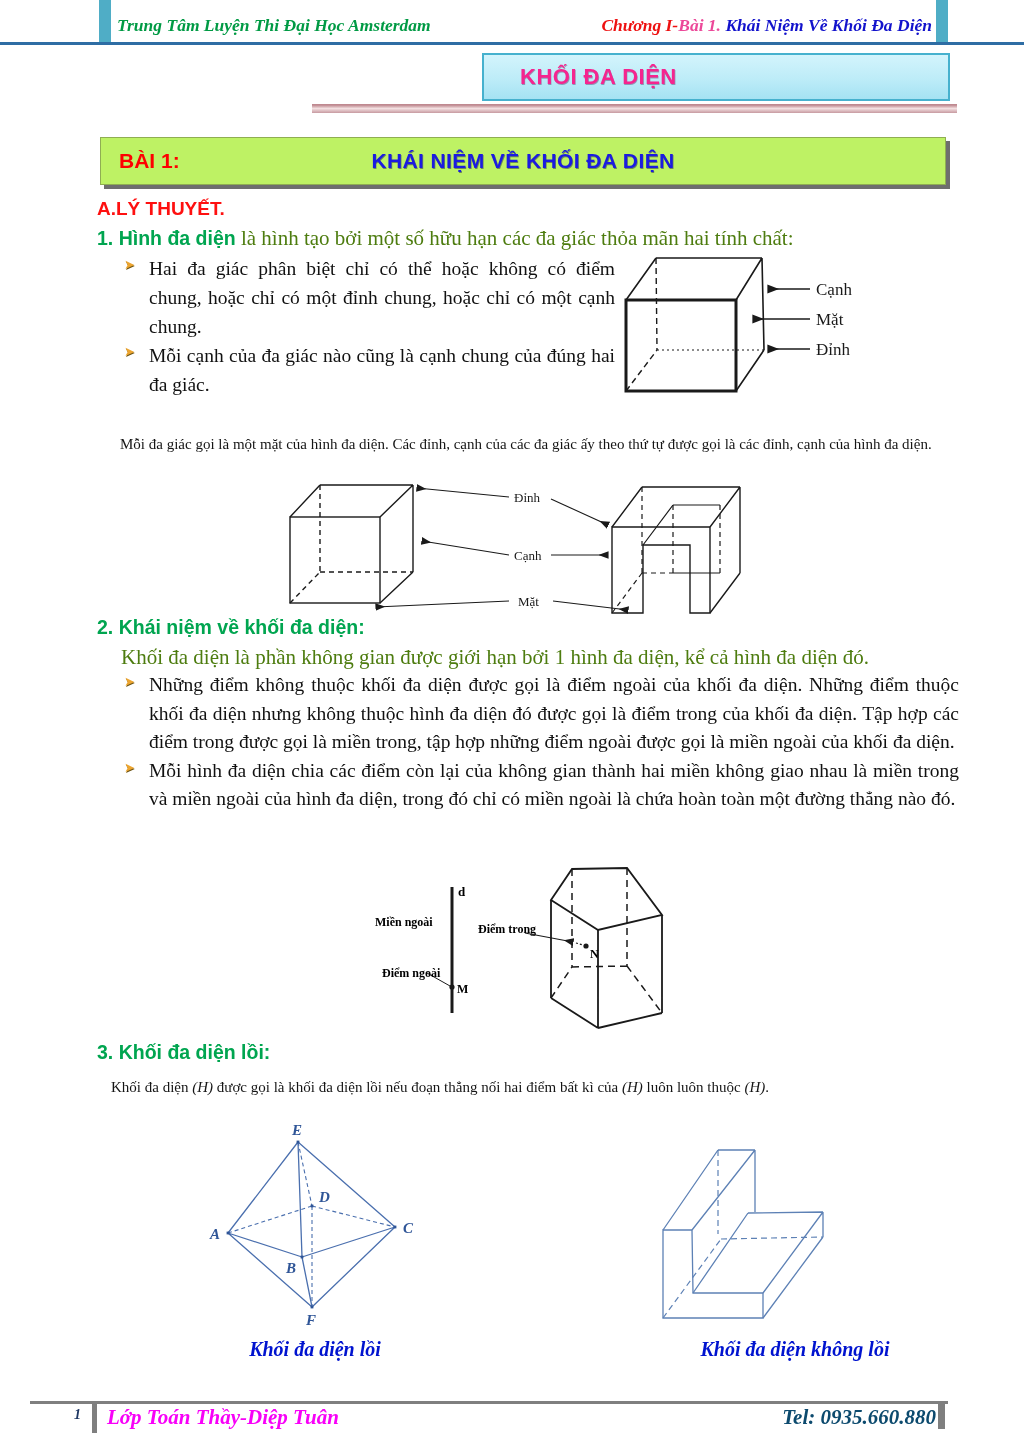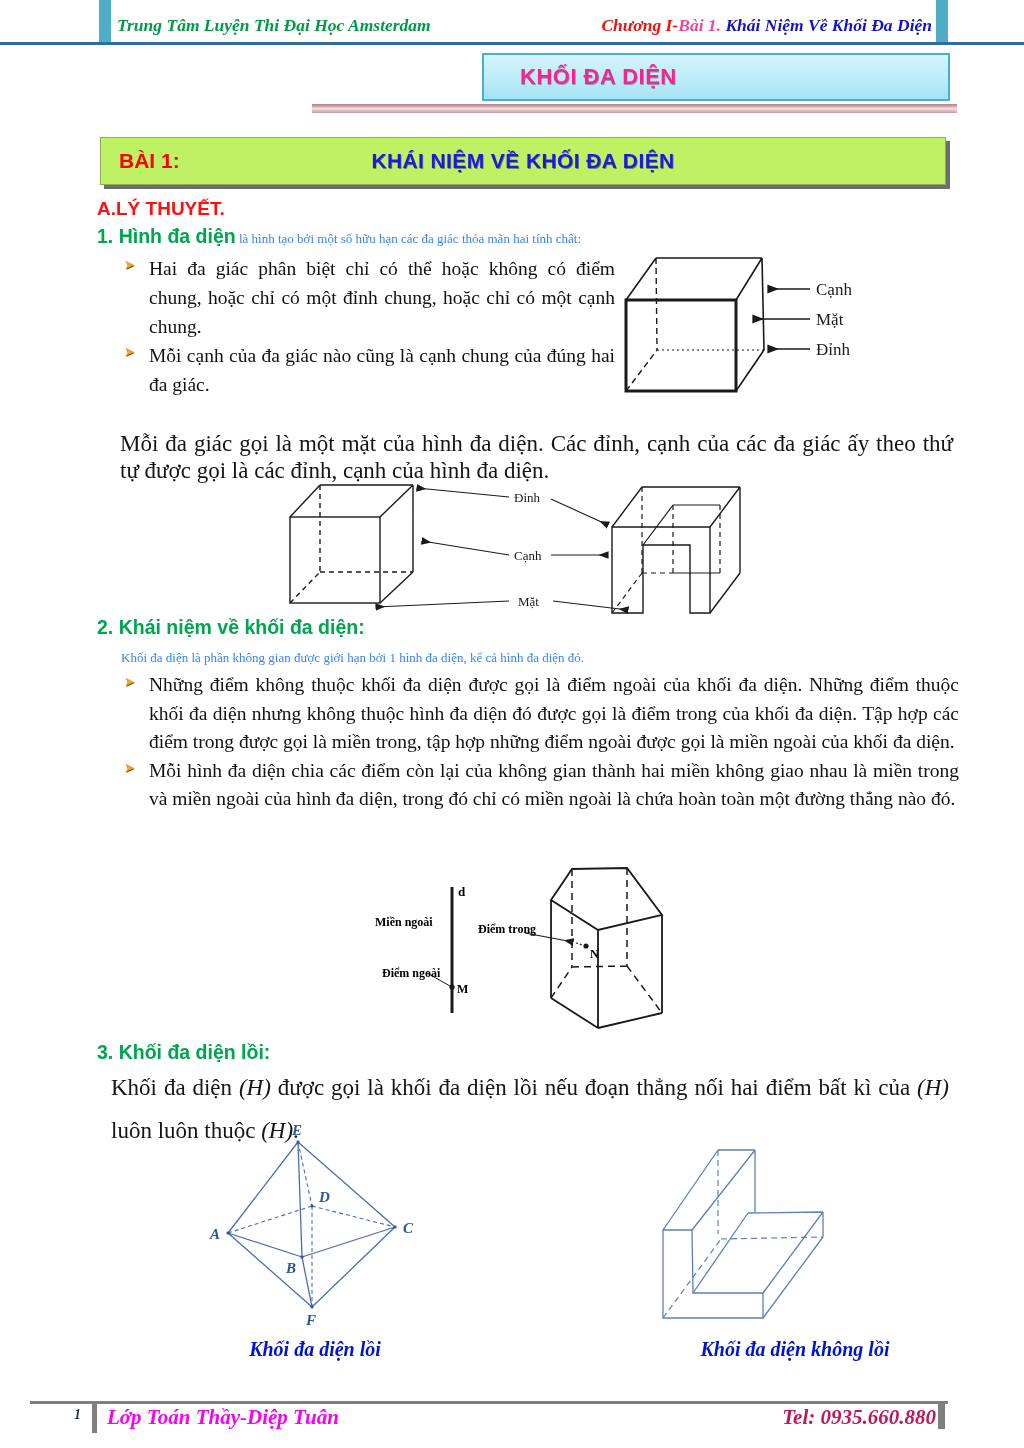--- a/index.html
+++ b/index.html
@@ -24,33 +24,33 @@
   .banner{background:linear-gradient(180deg,#d3f4fc 0%,#bdecf8 55%,#a5e2f3 100%);border:2px solid #46b1ce;display:flex;align-items:center}
   .banner-title{font:bold 22px "Liberation Sans",sans-serif;color:#f5258f;letter-spacing:.5px;padding-left:36px;text-shadow:.6px .6px 0 rgba(60,0,60,.35)}
   .pink-bar{background:linear-gradient(180deg,#bf8990 12%,#f3e0e1 50%,#c79aa0 100%)}
   
   .lesson-box{background:#bef264;border:1.2px solid #8fae52;box-shadow:4px 4px 0 #6e6e6e}
   .lesson-label{font:bold 21px "Liberation Sans",sans-serif;color:#fe0000}
   .lesson-title{font:bold 21px "Liberation Sans",sans-serif;color:#1b1be0;letter-spacing:.4px;text-shadow:.7px .7px 0 rgba(10,10,80,.45)}
   
   .red-head{font:bold 19px "Liberation Sans",sans-serif;color:#fe1010}
   .green{font:bold 19.5px "Liberation Sans",sans-serif;color:#00a550}
-  .serif{font-size:13px;line-height:29px;color:#3b82f6}
-  .para{font-size:23px;line-height:26.5px;text-align:justify;color:#151515}
+  .serif{font-size:21px;line-height:29px;color:#4d7c0f}
+  .para{font-size:15px;line-height:26.5px;text-align:justify;color:#151515}
   .bullet{position:relative;padding-left:26px;text-align:justify}
   .bullet .arr{position:absolute;left:1px;top:3px;font:13px "DejaVu Sans",sans-serif;color:#eda52f;text-shadow:.6px .6px 0 #6b5212}
   .b1{font-size:19.5px;line-height:29px}
   .b2{font-size:19.5px;line-height:28.5px}
   .mathit{font-style:italic}
   .caption{font:bold italic 20px "Liberation Serif","DejaVu Serif",serif;color:#0013cf;text-align:center}
   
   .ft-line{background:#7f7f7f}
   .ft-page{font:bold italic 14px "Liberation Serif",serif;color:#1f3864}
   .ft-left{font:bold italic 21px "Liberation Serif","DejaVu Serif",serif;color:#f800f8}
-  .ft-right{font:bold italic 21px "Liberation Serif","DejaVu Serif",serif;color:#be185d}
+  .ft-right{font:bold italic 21px "Liberation Serif","DejaVu Serif",serif;color:#0c4a6e}
   svg text{font-family:"Liberation Serif","DejaVu Serif",serif}
 </style>
 </head>
 <body>
 
 <div class="abs" style="left:0;top:0;width:1024px;height:1448px">
 
   <div class="abs teal-bar" style="left:99px;top:0;width:12px;height:43px"></div>
   <div class="abs teal-bar" style="left:936px;top:0;width:12px;height:43px"></div>
   <div class="abs hdr-left" style="left:117px;top:15px">Trung Tâm Luyện Thi Đại Học Amsterdam</div>

